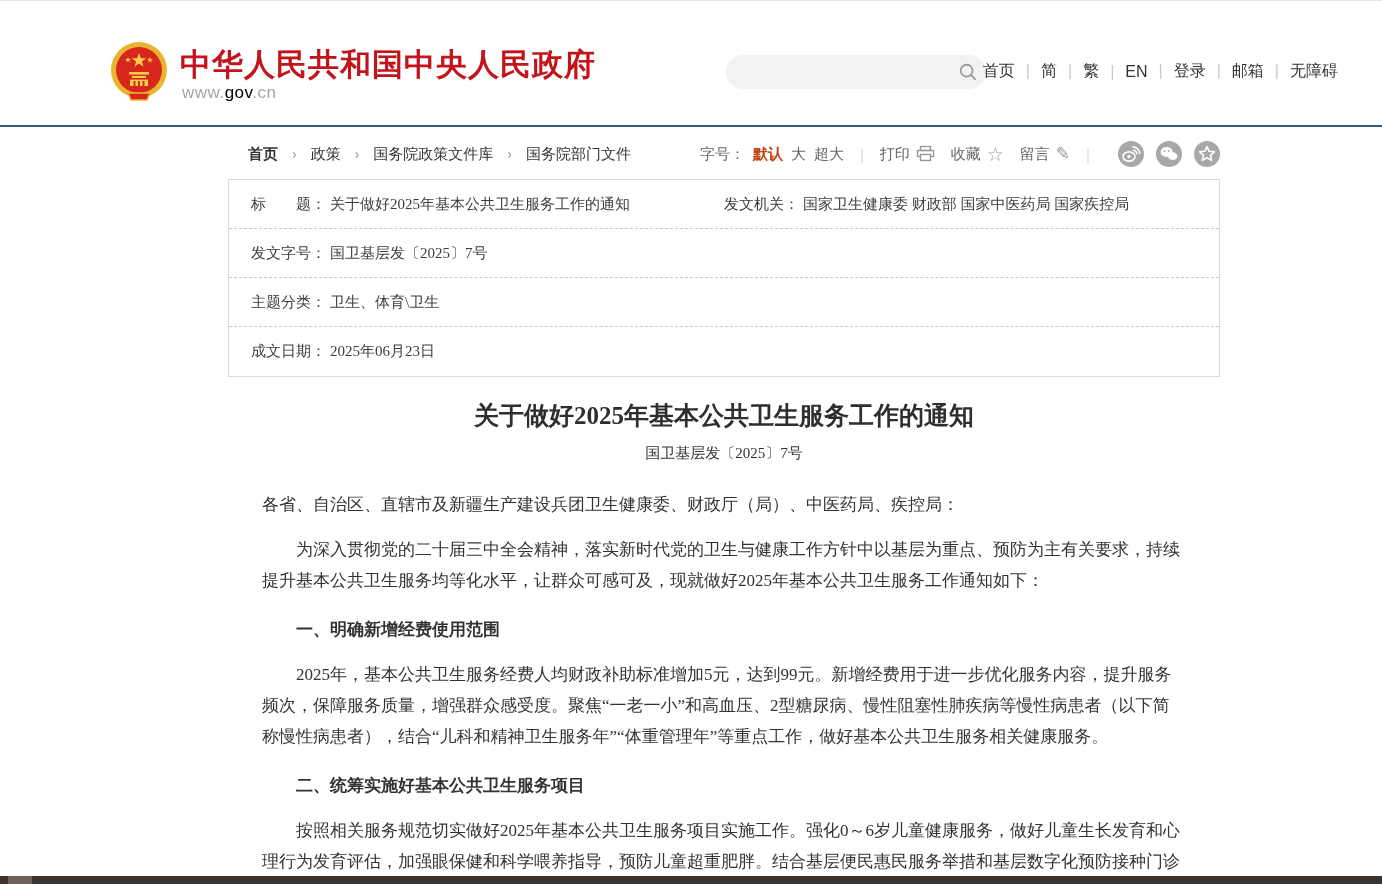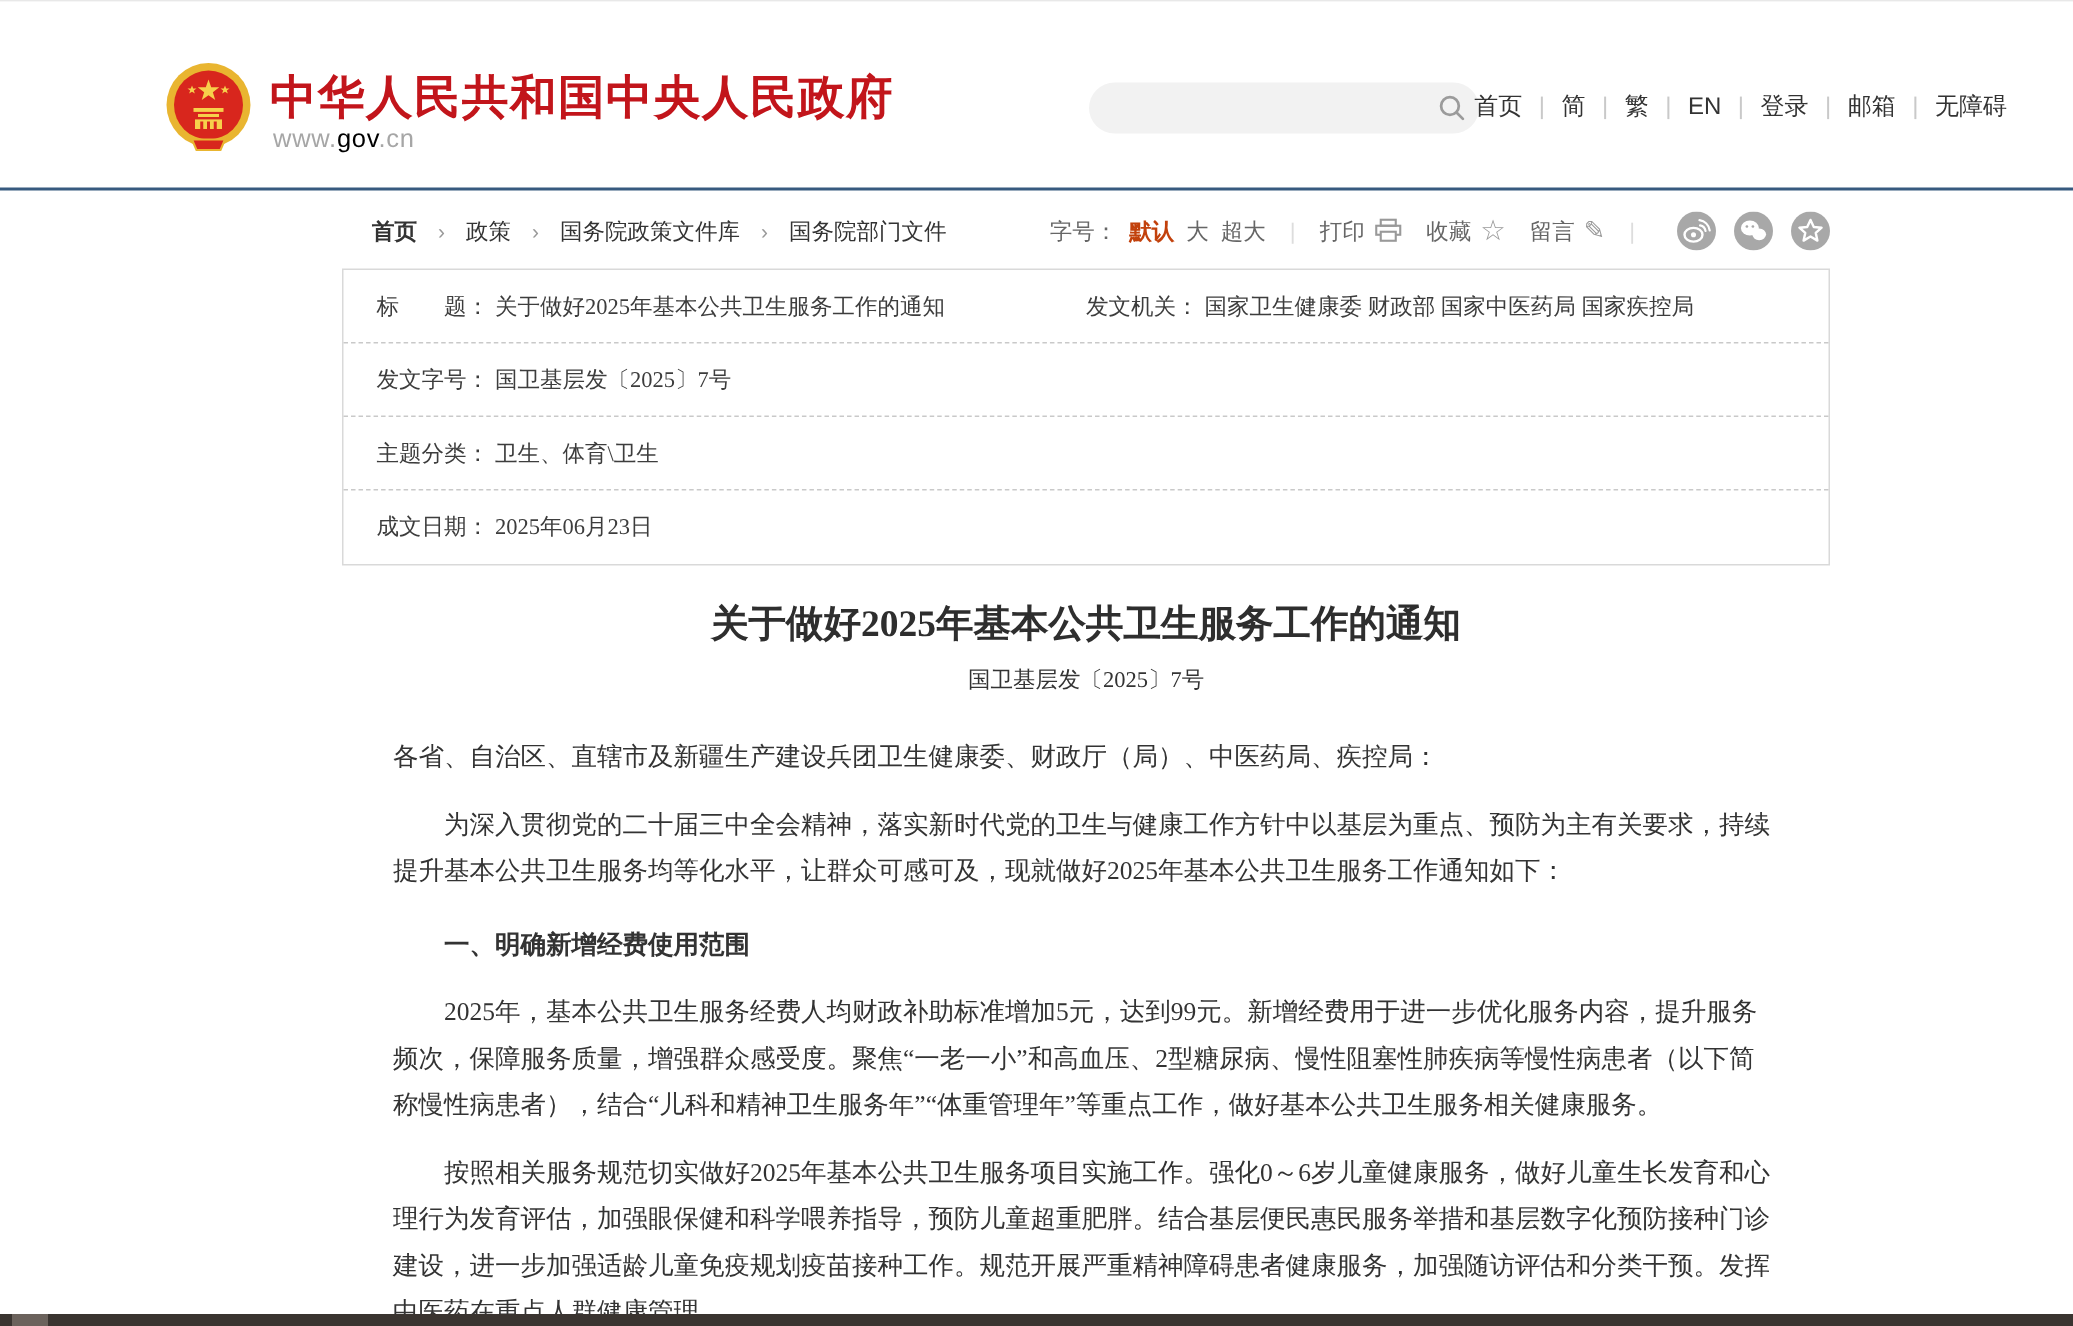--- a/index.html
+++ b/index.html
@@ -212,20 +212,21 @@
     </div>
 
     <div class="article">
       <h1 class="art-title">关于做好2025年基本公共卫生服务工作的通知</h1>
       <div class="art-docnum">国卫基层发〔2025〕7号</div>
       <div class="art-body">
         <p class="p-salutation">各省、自治区、直辖市及新疆生产建设兵团卫生健康委、财政厅（局）、中医药局、疾控局：</p>
         <p class="p-body">为深入贯彻党的二十届三中全会精神，落实新时代党的卫生与健康工作方针中以基层为重点、预防为主有关要求，持续提升基本公共卫生服务均等化水平，让群众可感可及，现就做好2025年基本公共卫生服务工作通知如下：</p>
         <p class="p-heading">一、明确新增经费使用范围</p>
         <p class="p-body">2025年，基本公共卫生服务经费人均财政补助标准增加5元，达到99元。新增经费用于进一步优化服务内容，提升服务频次，保障服务质量，增强群众感受度。聚焦“一老一小”和高血压、2型糖尿病、慢性阻塞性肺疾病等慢性病患者（以下简称慢性病患者），结合“儿科和精神卫生服务年”“体重管理年”等重点工作，做好基本公共卫生服务相关健康服务。</p>
+        <p class="p-heading">二、统筹实施好基本公共卫生服务项目</p>
         <p class="p-body">按照相关服务规范切实做好2025年基本公共卫生服务项目实施工作。强化0～6岁儿童健康服务，做好儿童生长发育和心理行为发育评估，加强眼保健和科学喂养指导，预防儿童超重肥胖。结合基层便民惠民服务举措和基层数字化预防接种门诊建设，进一步加强适龄儿童免疫规划疫苗接种工作。规范开展严重精神障碍患者健康服务，加强随访评估和分类干预。发挥中医药在重点人群健康管理</p>
       </div>
     </div>
   </div>
 
   <div class="bottom-bar">
     <div class="notch"></div>
   </div>
 </div>
 

